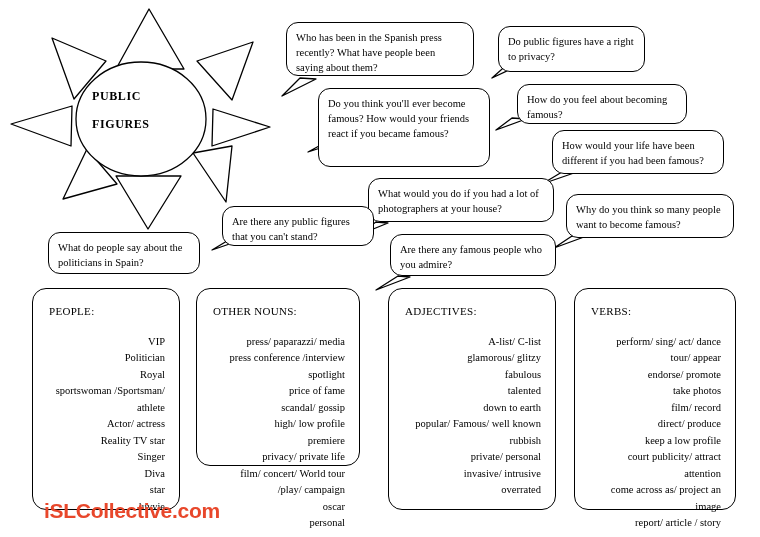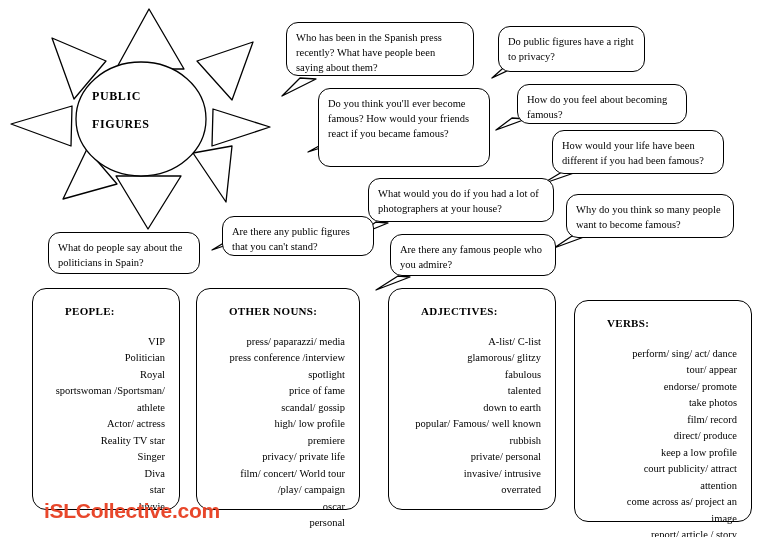--- a/index.html
+++ b/index.html
@@ -71,23 +71,23 @@
     border: 1.4px solid #000;
     border-radius: 14px;
     background: #fff;
     box-sizing: border-box;
     padding: 14px 14px 10px 16px;
     font-size: 10.5px;
     line-height: 16.5px;
     font-family: "Liberation Serif", serif;
   }
   .vocab h3 {
-    margin: 0 0 14px 16px;
+    margin: 0 0 14px 0;
     font-size: 11px;
-    font-weight: bold;
+    font-weight: normal;
     letter-spacing: 0.3px;
   }
   .vocab ul {
     margin: 0;
     padding: 0;
     list-style: none;
   }
   .vocab li { white-space: nowrap; text-align: right; }
 
   
@@ -171,21 +171,21 @@
   </div>
 
   <div class="bubble" style="left:368px; top:178px; width:186px; height:44px;">
     <span>What would you do if you had a lot of photographers at your house?</span>
   </div>
 
   <div class="bubble" style="left:566px; top:194px; width:168px; height:44px;">
     <span>Why do you think so many people want to become famous?</span>
   </div>
 
-  <div class="bubble" style="left:222px; top:216px; width:152px; height:40px;">
+  <div class="bubble" style="left:222px; top:206px; width:152px; height:40px;">
     <span>Are there any public figures that you can't stand?</span>
   </div>
 
   <div class="bubble" style="left:390px; top:234px; width:166px; height:42px;">
     <span>Are there any famous people who you admire?</span>
   </div>
 
   <div class="bubble" style="left:48px; top:232px; width:152px; height:42px;">
     <span>What do people say about the politicians in Spain?</span>
   </div>
@@ -200,21 +200,21 @@
       <li>athlete</li>
       <li>Actor/ actress</li>
       <li>Reality TV star</li>
       <li>Singer</li>
       <li>Diva</li>
       <li>star</li>
       <li>luvvie</li>
     </ul>
   </div>
 
-  <div class="vocab" style="left:196px; top:288px; width:164px; height:222px;">
+  <div class="vocab" style="left:196px; top:288px; width:164px; height:178px;">
     <h3>OTHER NOUNS:</h3>
     <ul>
       <li>press/ paparazzi/ media</li>
       <li>press conference /interview</li>
       <li>spotlight</li>
       <li>price of fame</li>
       <li>scandal/ gossip</li>
       <li>high/ low profile</li>
       <li>premiere</li>
       <li>privacy/ private life</li>
@@ -234,21 +234,21 @@
       <li>talented</li>
       <li>down to earth</li>
       <li>popular/ Famous/ well known</li>
       <li>rubbish</li>
       <li>private/ personal</li>
       <li>invasive/ intrusive</li>
       <li>overrated</li>
     </ul>
   </div>
 
-  <div class="vocab" style="left:574px; top:300px; width:178px; height:222px;">
+  <div class="vocab" style="left:574px; top:288px; width:162px; height:222px;">
     <h3>VERBS:</h3>
     <ul>
       <li>perform/ sing/ act/ dance</li>
       <li>tour/ appear</li>
       <li>endorse/ promote</li>
       <li>take photos</li>
       <li>film/ record</li>
       <li>direct/ produce</li>
       <li>keep a low profile</li>
       <li>court publicity/ attract</li>

